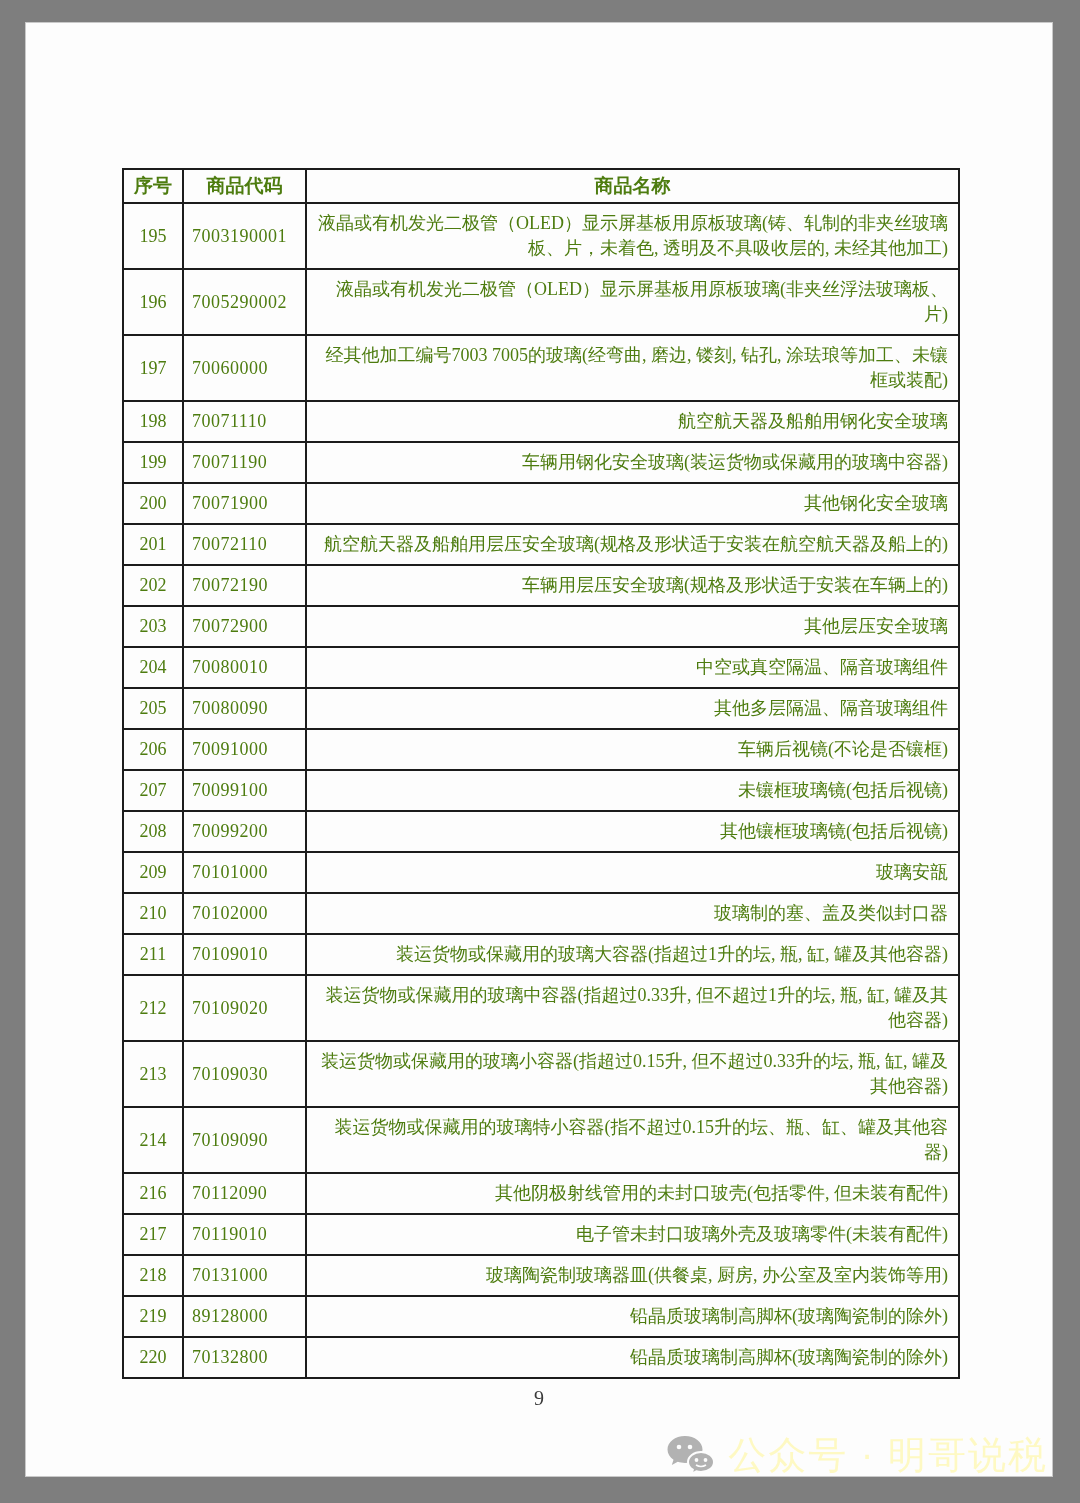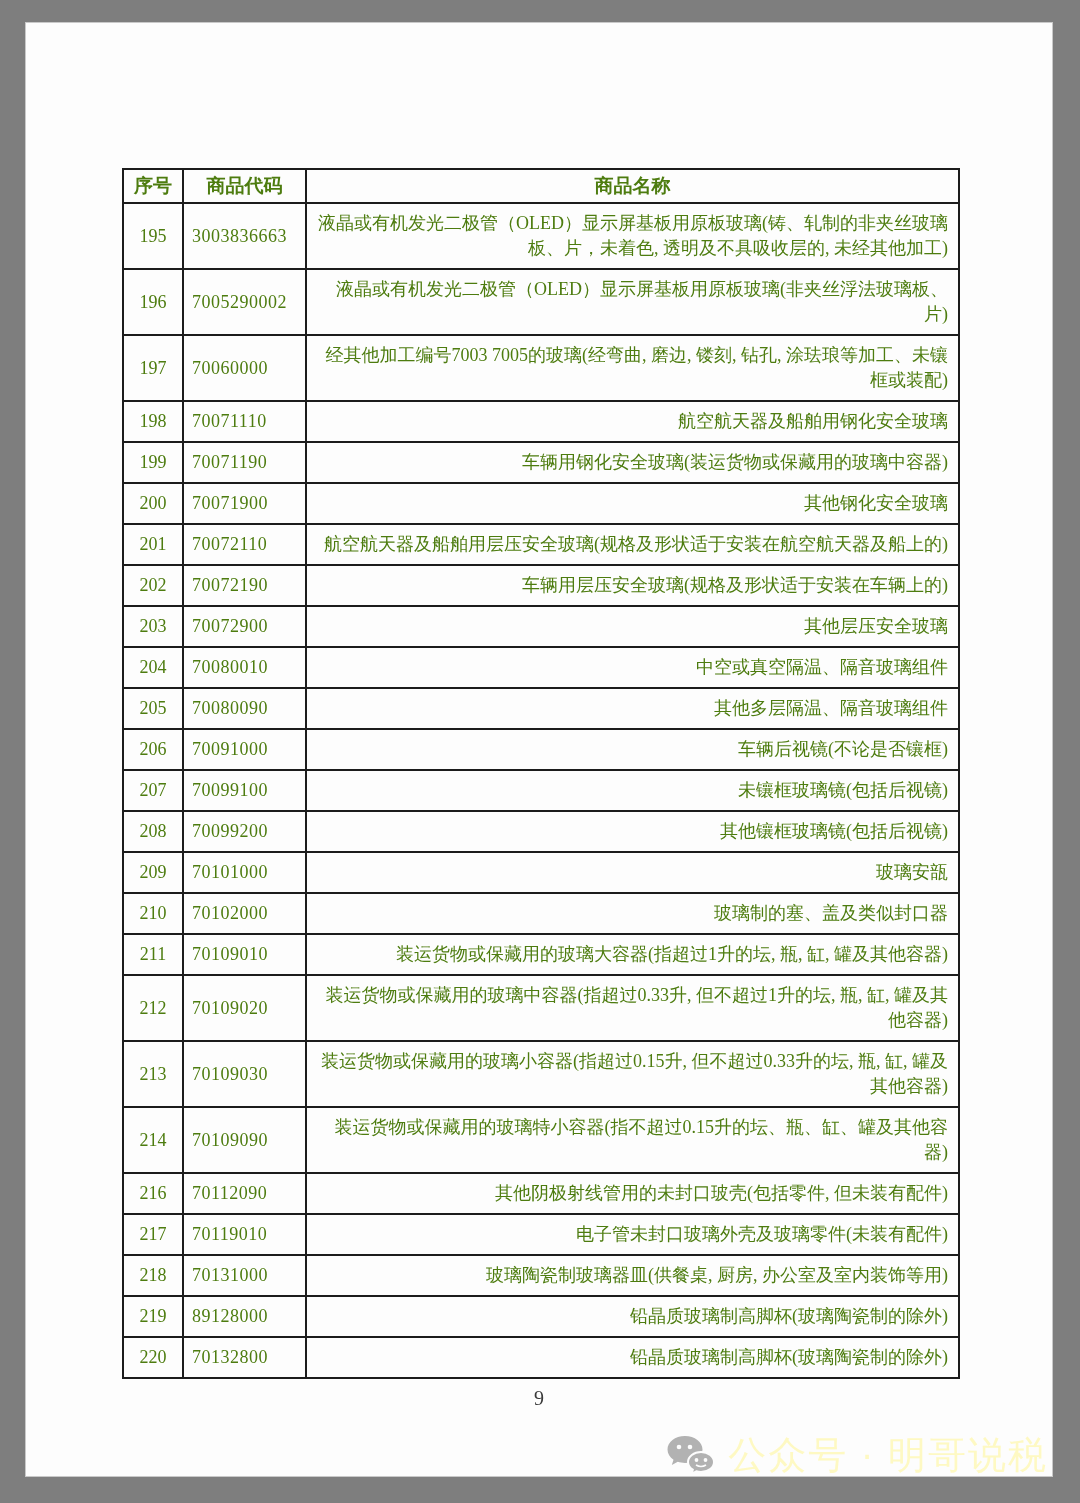--- a/index.html
+++ b/index.html
@@ -103,21 +103,21 @@
     <thead>
       <tr>
         <th>序号</th>
         <th>商品代码</th>
         <th>商品名称</th>
       </tr>
     </thead>
     <tbody>
         <tr>
           <td class="cell-no">195</td>
-          <td class="cell-code">3003836663</td>
+          <td class="cell-code">7003190001</td>
           <td class="cell-name">液晶或有机发光二极管（OLED）显示屏基板用原板玻璃(铸、轧制的非夹丝玻璃板、片，未着色, 透明及不具吸收层的, 未经其他加工)</td>
         </tr>
         <tr>
           <td class="cell-no">196</td>
           <td class="cell-code">7005290002</td>
           <td class="cell-name">液晶或有机发光二极管（OLED）显示屏基板用原板玻璃(非夹丝浮法玻璃板、片)</td>
         </tr>
         <tr>
           <td class="cell-no">197</td>
           <td class="cell-code">70060000</td>

